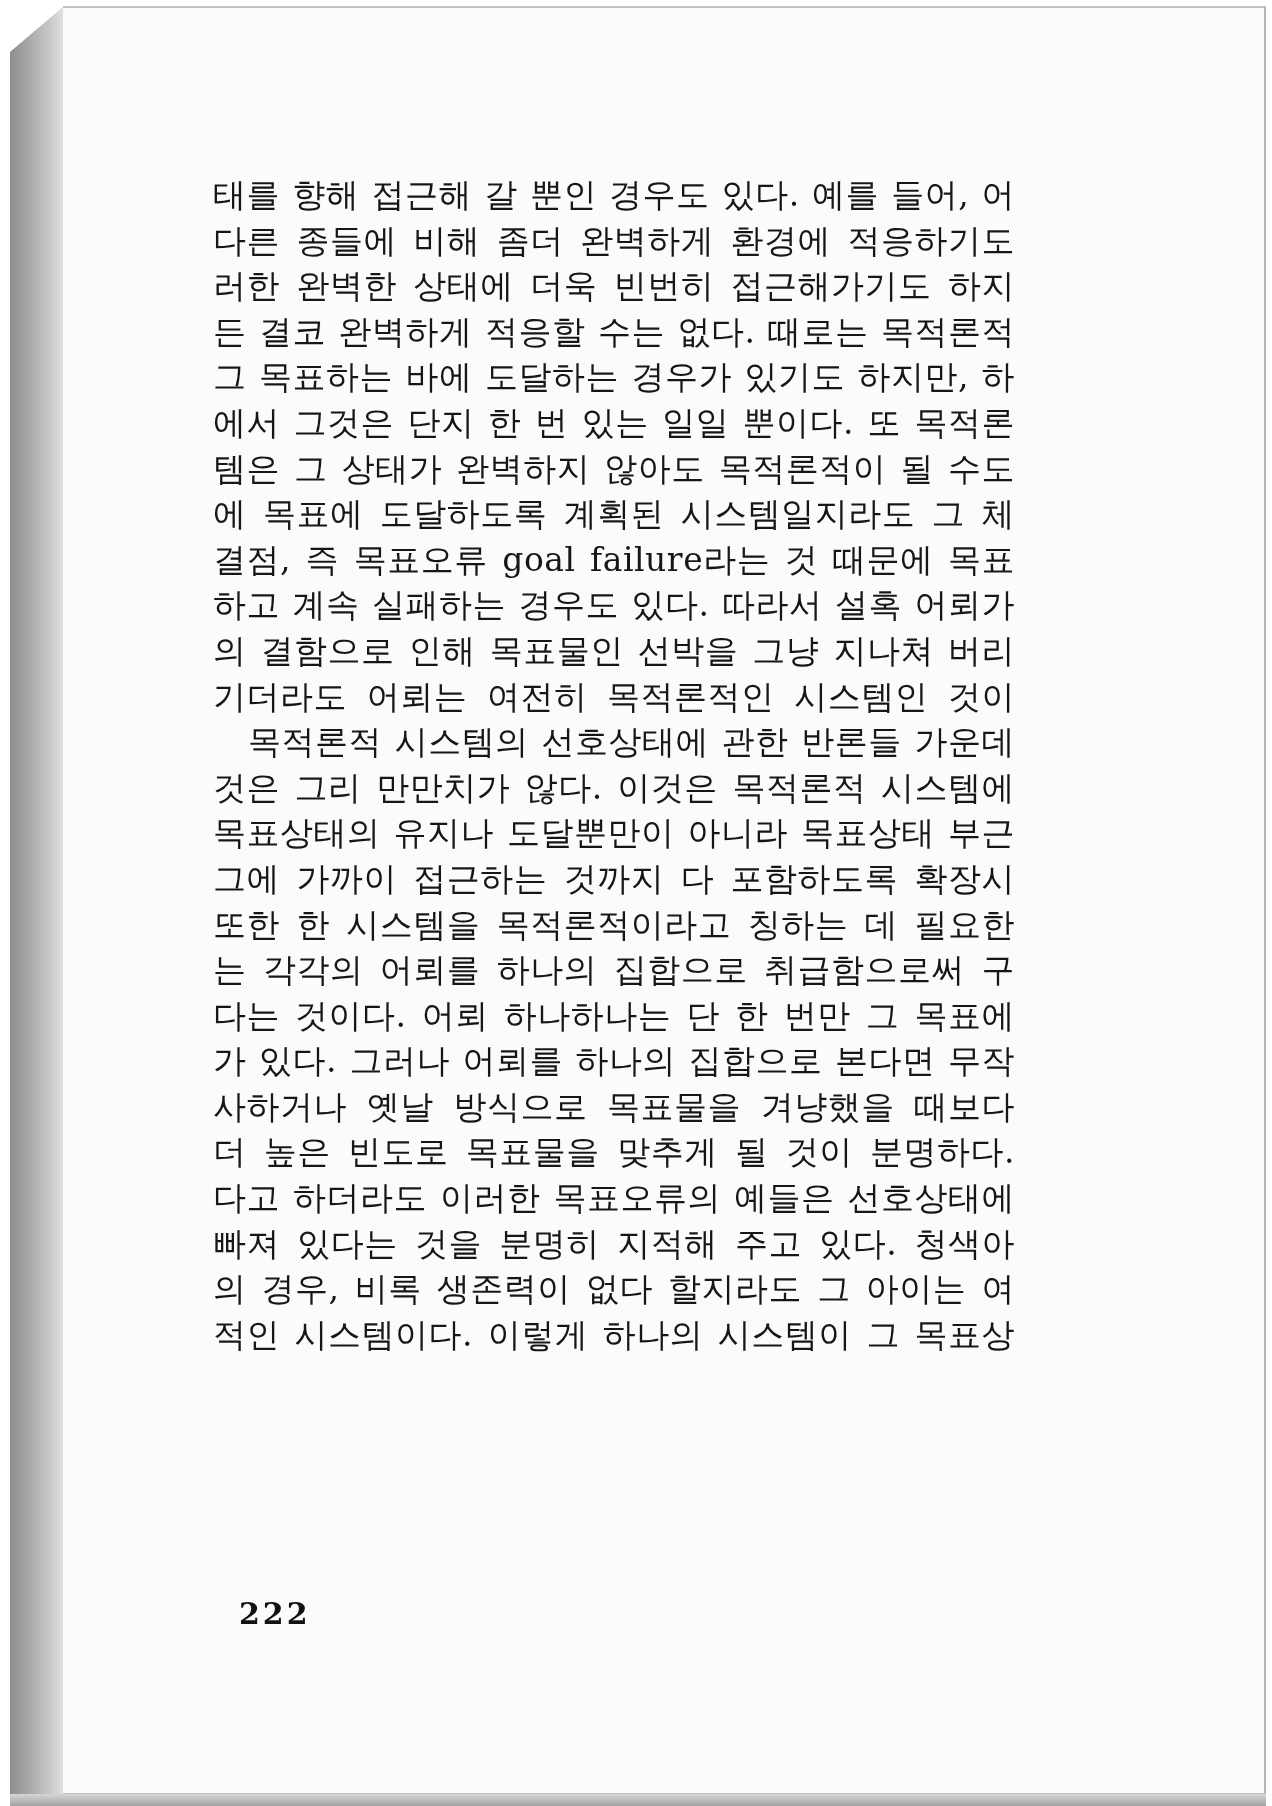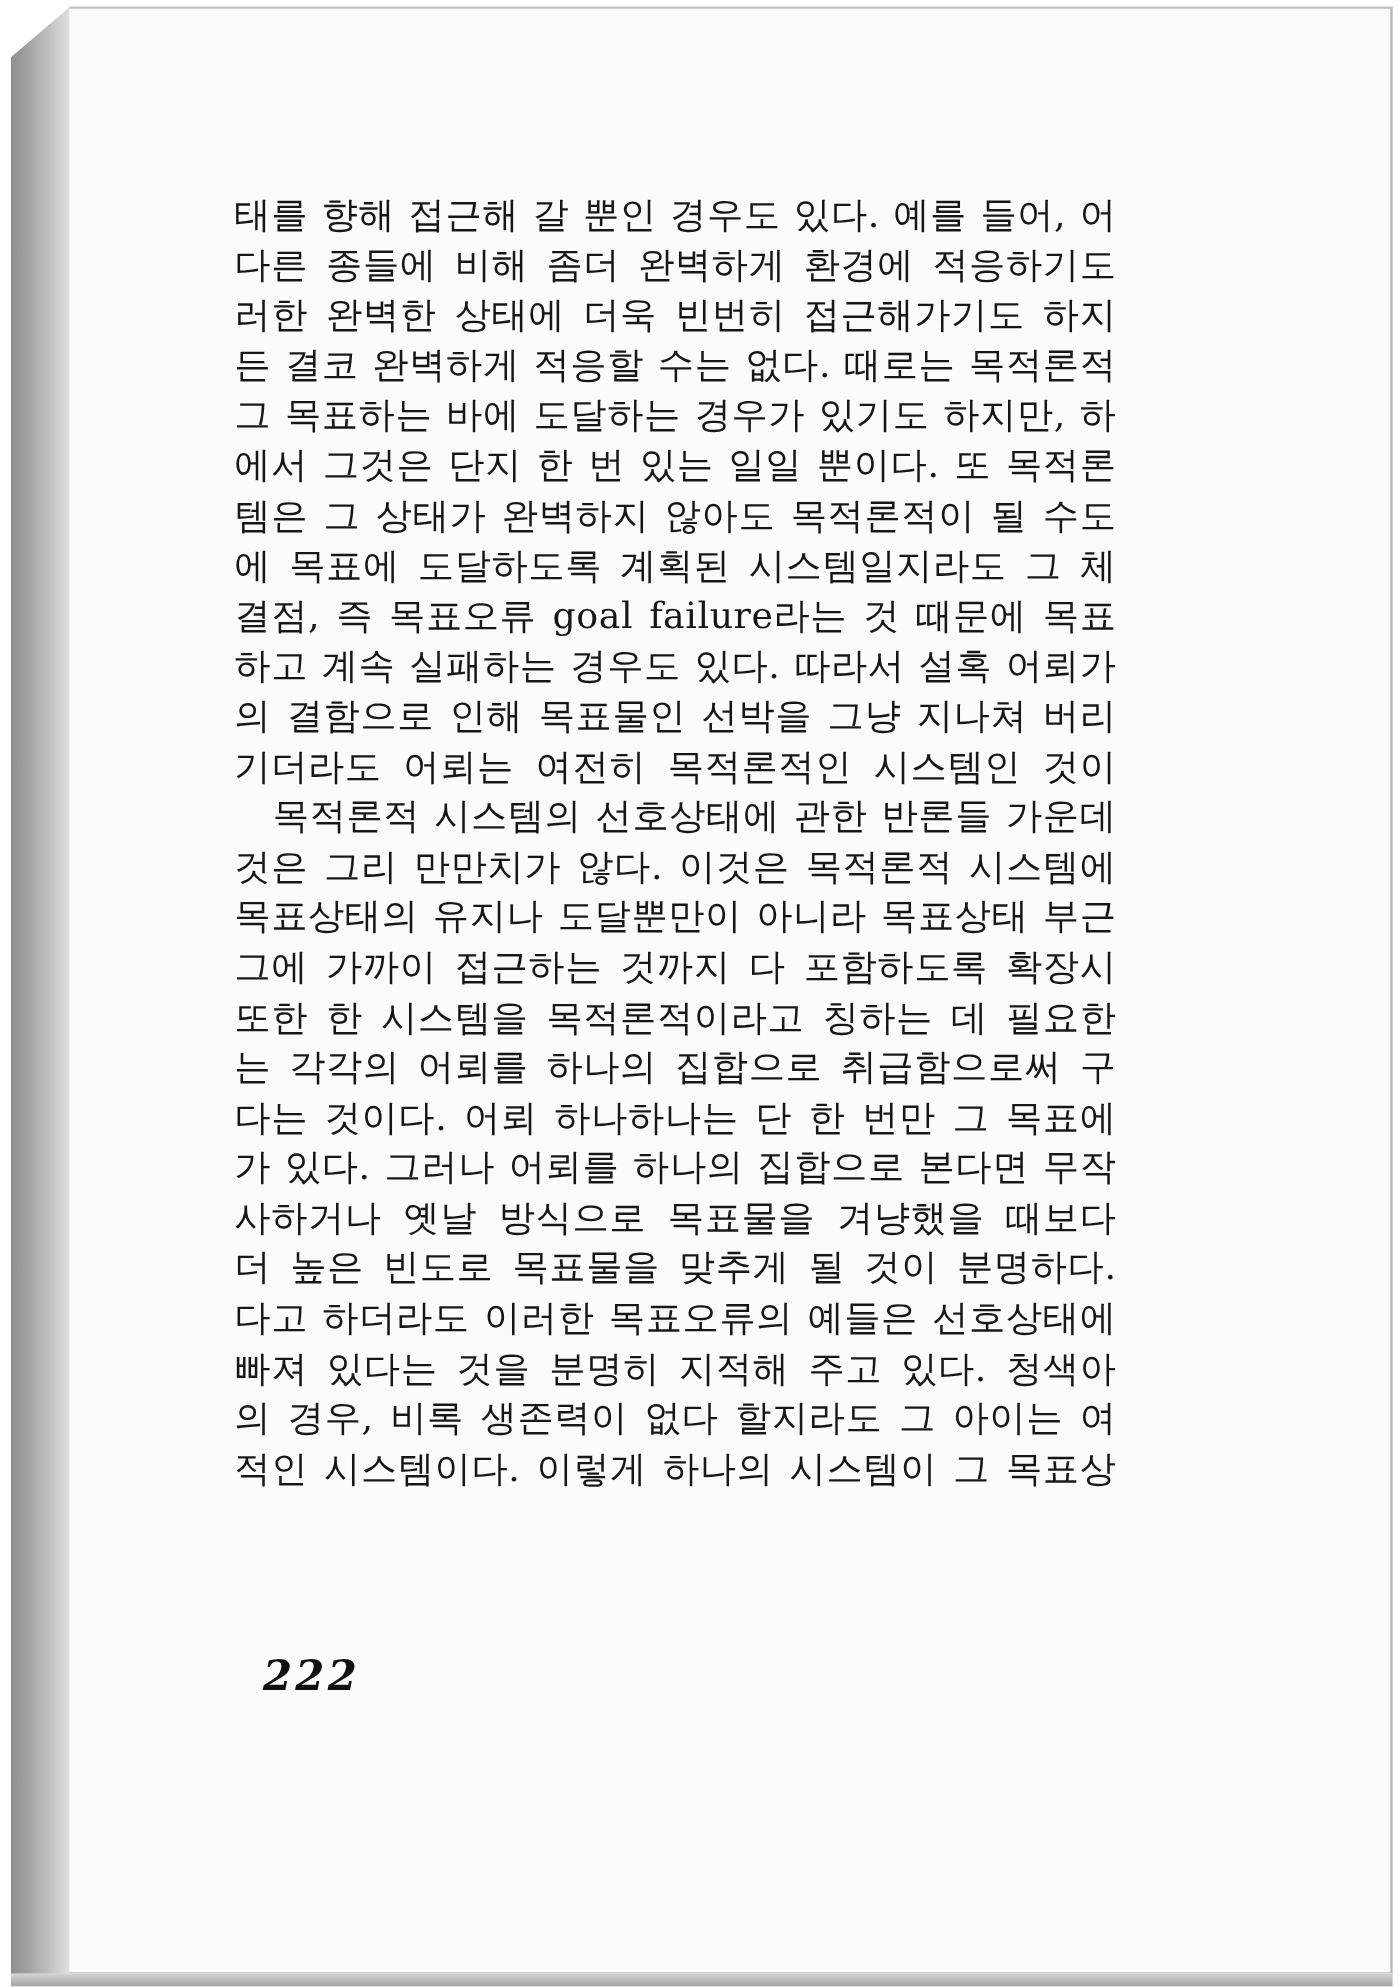--- a/index.html
+++ b/index.html
@@ -67,26 +67,25 @@
     white-space: normal;
     overflow: hidden;
   }
 
   .line.indent { padding-left: 35px; }
   .line.end { text-align-last: left; }
 
   .page-number {
     position: absolute;
     left: 176px;
-    top: 1492px;
-    font-size: 38px;
+    top: 1588px;
+    font-size: 30px;
     font-weight: bold;
     letter-spacing: 3px;
     color: #111111;
-    font-style: italic;
   }
 </style>
 </head>
 <body>
 
 <div class="scan">
   <div class="spine"></div>
   <div class="bottom-edge"></div>
 
   <div class="page">

